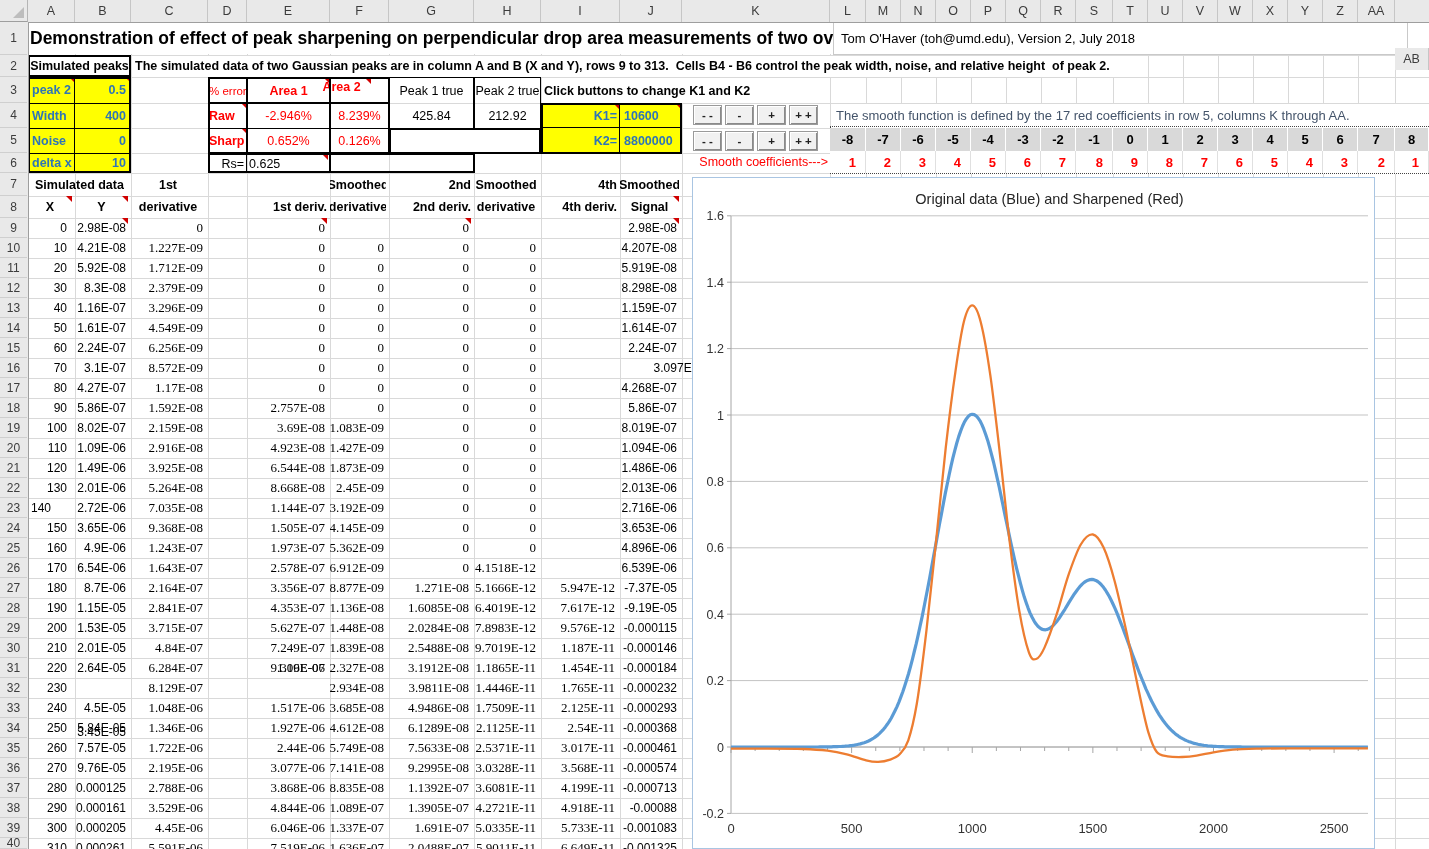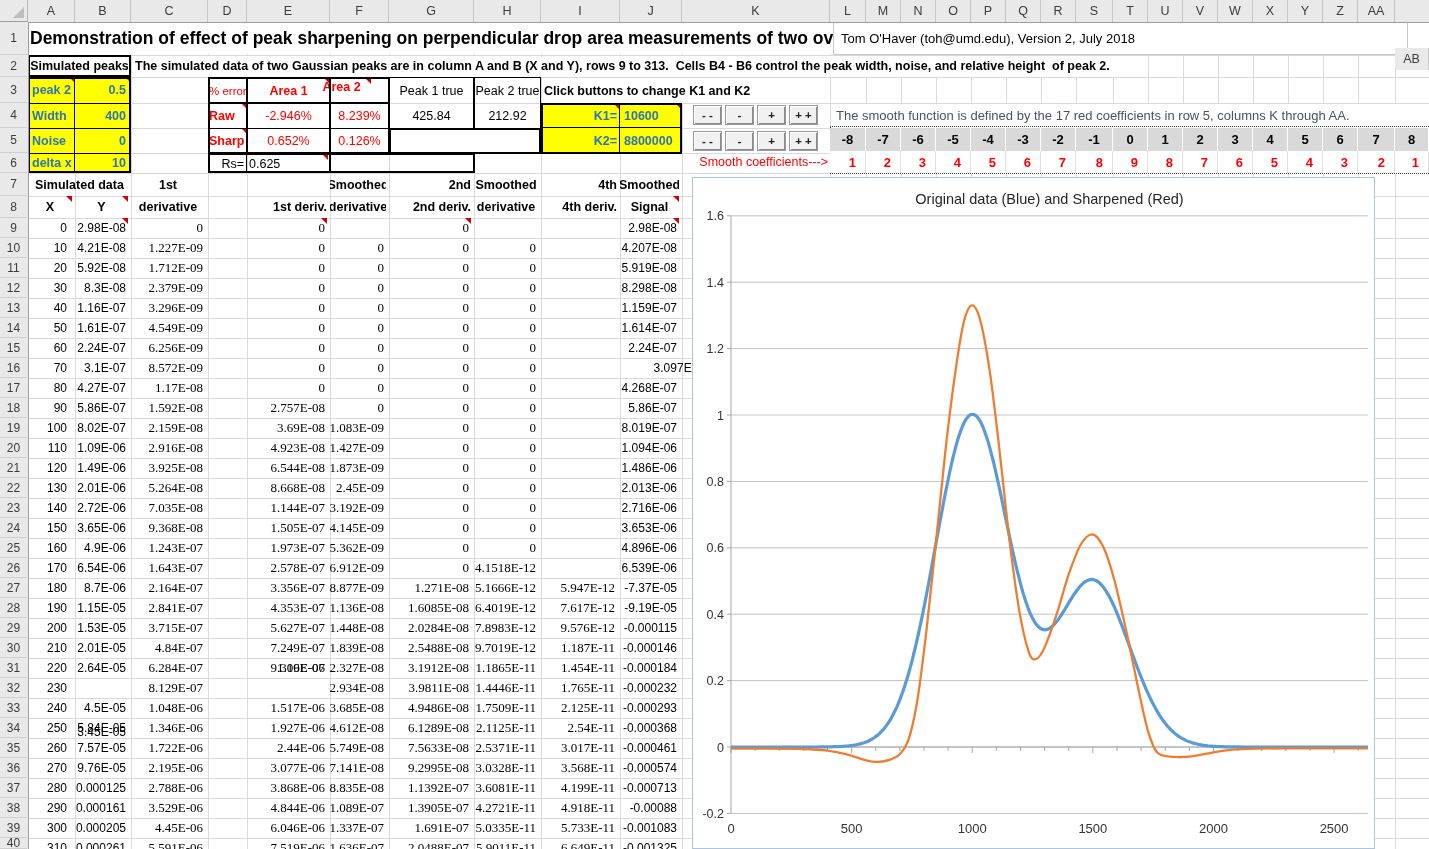--- a/index.html
+++ b/index.html
@@ -375,21 +375,21 @@
       <div class="cell serif r" style="left: 474px; top: 458px; width: 64px; height: 20px; padding-right: 2px;">0</div>
       <div class="cell sans r" style="left: 620px; top: 458px; width: 59px; height: 20px; padding-right: 2px;">1.486E-06</div>
       <div class="cell sans r" style="left: 28px; top: 478px; width: 44px; height: 20px; padding-right: 5px;">130</div>
       <div class="cell sans r" style="left: 75px; top: 478px; width: 53px; height: 20px; padding-right: 2px;">2.01E-06</div>
       <div class="cell serif r" style="left: 131px; top: 478px; width: 74px; height: 20px; padding-right: 2px;">5.264E-08</div>
       <div class="cell serif r" style="left: 247px; top: 478px; width: 80px; height: 20px; padding-right: 2px; padding-left: 11px;">8.668E-08</div>
       <div class="cell serif r" style="left: 330px; top: 478px; width: 56px; height: 20px; padding-right: 2px;">2.45E-09</div>
       <div class="cell serif r" style="left: 389px; top: 478px; width: 82px; height: 20px; padding-right: 2px;">0</div>
       <div class="cell serif r" style="left: 474px; top: 478px; width: 64px; height: 20px; padding-right: 2px;">0</div>
       <div class="cell sans r" style="left: 620px; top: 478px; width: 59px; height: 20px; padding-right: 2px;">2.013E-06</div>
-      <div class="cell sans r" style="left: 28px; top: 498px; width: 44px; height: 20px; padding-right: 5px;">140</div>
+      <div class="cell sans r" style="left: 12px; top: 498px; width: 44px; height: 20px; padding-right: 5px;">140</div>
       <div class="cell sans r" style="left: 75px; top: 498px; width: 53px; height: 20px; padding-right: 2px;">2.72E-06</div>
       <div class="cell serif r" style="left: 131px; top: 498px; width: 74px; height: 20px; padding-right: 2px;">7.035E-08</div>
       <div class="cell serif r" style="left: 247px; top: 498px; width: 80px; height: 20px; padding-right: 2px;">1.144E-07</div>
       <div class="cell serif r" style="left: 330px; top: 498px; width: 56px; height: 20px; padding-right: 2px;">3.192E-09</div>
       <div class="cell serif r" style="left: 389px; top: 498px; width: 82px; height: 20px; padding-right: 2px;">0</div>
       <div class="cell serif r" style="left: 474px; top: 498px; width: 64px; height: 20px; padding-right: 2px;">0</div>
       <div class="cell sans r" style="left: 620px; top: 498px; width: 59px; height: 20px; padding-right: 2px;">2.716E-06</div>
       <div class="cell sans r" style="left: 28px; top: 518px; width: 44px; height: 20px; padding-right: 5px;">150</div>
       <div class="cell sans r" style="left: 75px; top: 518px; width: 53px; height: 20px; padding-right: 2px;">3.65E-06</div>
       <div class="cell serif r" style="left: 131px; top: 518px; width: 74px; height: 20px; padding-right: 2px;">9.368E-08</div>

